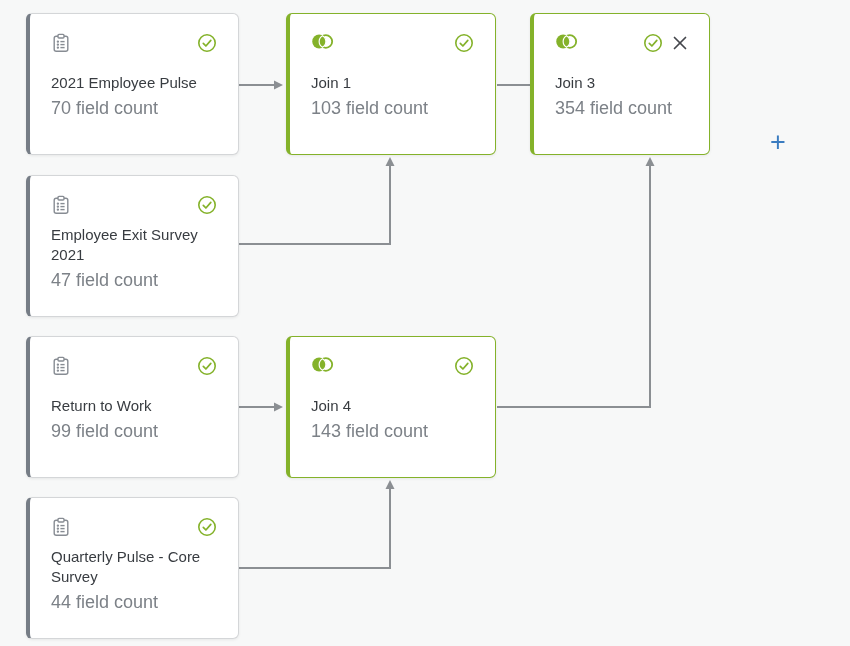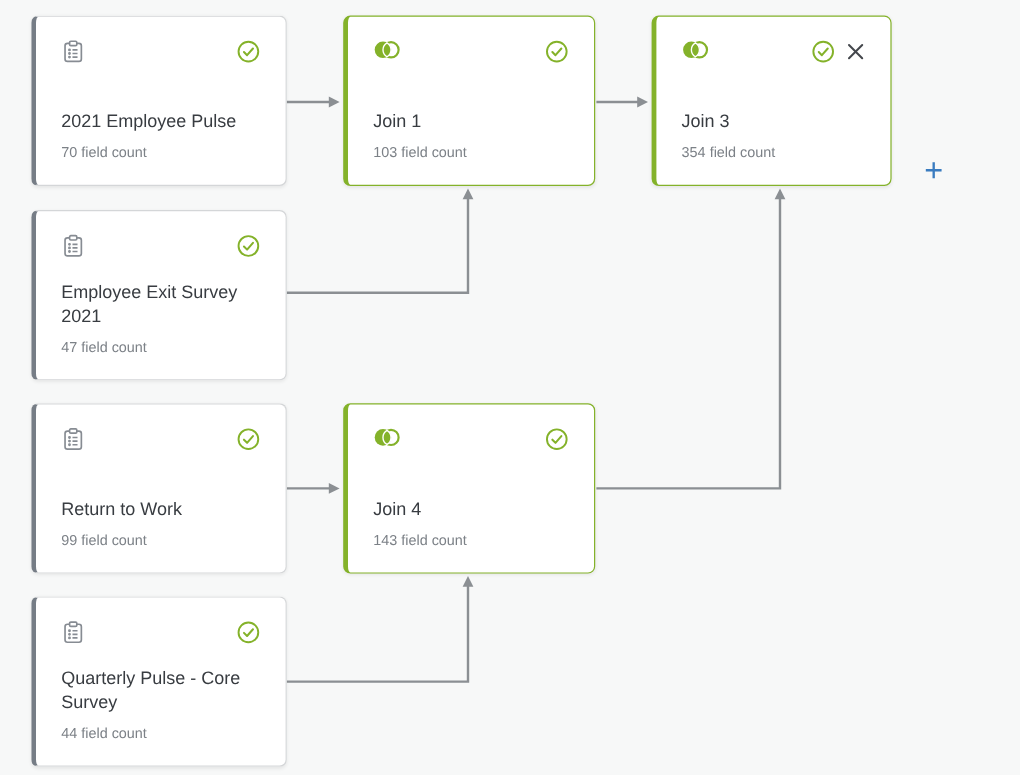--- a/index.html
+++ b/index.html
@@ -10,23 +10,23 @@
   .card{
     position:absolute;width:213px;height:142px;background:#ffffff;
     border:1px solid #d4d6d8;border-left:4px solid #767d86;border-radius:6px;
     box-shadow:0 1px 3px rgba(0,0,0,.07);
     padding:19px 21px;box-sizing:border-box;
     display:flex;flex-direction:column;cursor:pointer;
   }
   .card.join{border:1px solid #84b22a;border-left:4px solid #84b22a;width:210px;}
   .card-top{display:flex;justify-content:space-between;align-items:flex-start;height:20px;flex:0 0 auto;}
   .top-right{display:flex;align-items:center;gap:9px;}
-  .card-body{flex:1;display:flex;flex-direction:column;justify-content:flex-end;}
+  .card-body{flex:1;display:flex;flex-direction:column;justify-content:center;}
   .title{font-size:15px;line-height:20px;color:#383c41;}
-  .subtitle{font-size:12px;line-height:16px;color:#7c8187;margin-top:7px;}
+  .subtitle{font-size:18px;line-height:16px;color:#7c8187;margin-top:7px;}
   .icon{display:inline-flex;}
   .close-btn{cursor:pointer;display:inline-flex;}
   .connectors{position:absolute;left:0;top:0;pointer-events:none;}
   .add-btn{
     position:absolute;left:765px;top:126px;width:26px;height:32px;
     font-size:27px;font-weight:400;color:#3a7cc0;line-height:32px;text-align:center;
     cursor:pointer;user-select:none;background:transparent;border:none;padding:0;
     font-family:"Liberation Sans",sans-serif;
   }
 </style>
@@ -96,21 +96,21 @@
           <path d="M6.3 10.4 L8.9 13 L13.8 7.4" stroke-width="1.7" stroke-linecap="round" stroke-linejoin="round"></path>
         </svg>
       </span>
     </div>
     <div class="card-body">
       <div class="title">Join 1</div>
       <div class="subtitle">103 field count</div>
     </div>
   </div>
 
-  <div class="card join" style="left:543px;top:13px;width:200px">
+  <div class="card join" style="left:530px;top:13px;width:180px">
     <div class="card-top">
       <span class="icon">
         <svg width="23" height="17" viewBox="0 0 24 17">
           <circle cx="15.5" cy="8.5" r="6.6" fill="#ffffff" stroke="#84b22a" stroke-width="1.9"></circle>
           <circle cx="8.5" cy="8.5" r="7.2" fill="#84b22a"></circle>
           <path d="M12 2.44 A7 7 0 0 1 12 14.56 A7 7 0 0 1 12 2.44 Z" fill="#84b22a" stroke="#ffffff" stroke-width="1.2"></path>
         </svg>
       </span>
       <span class="top-right">
         <span class="icon">

